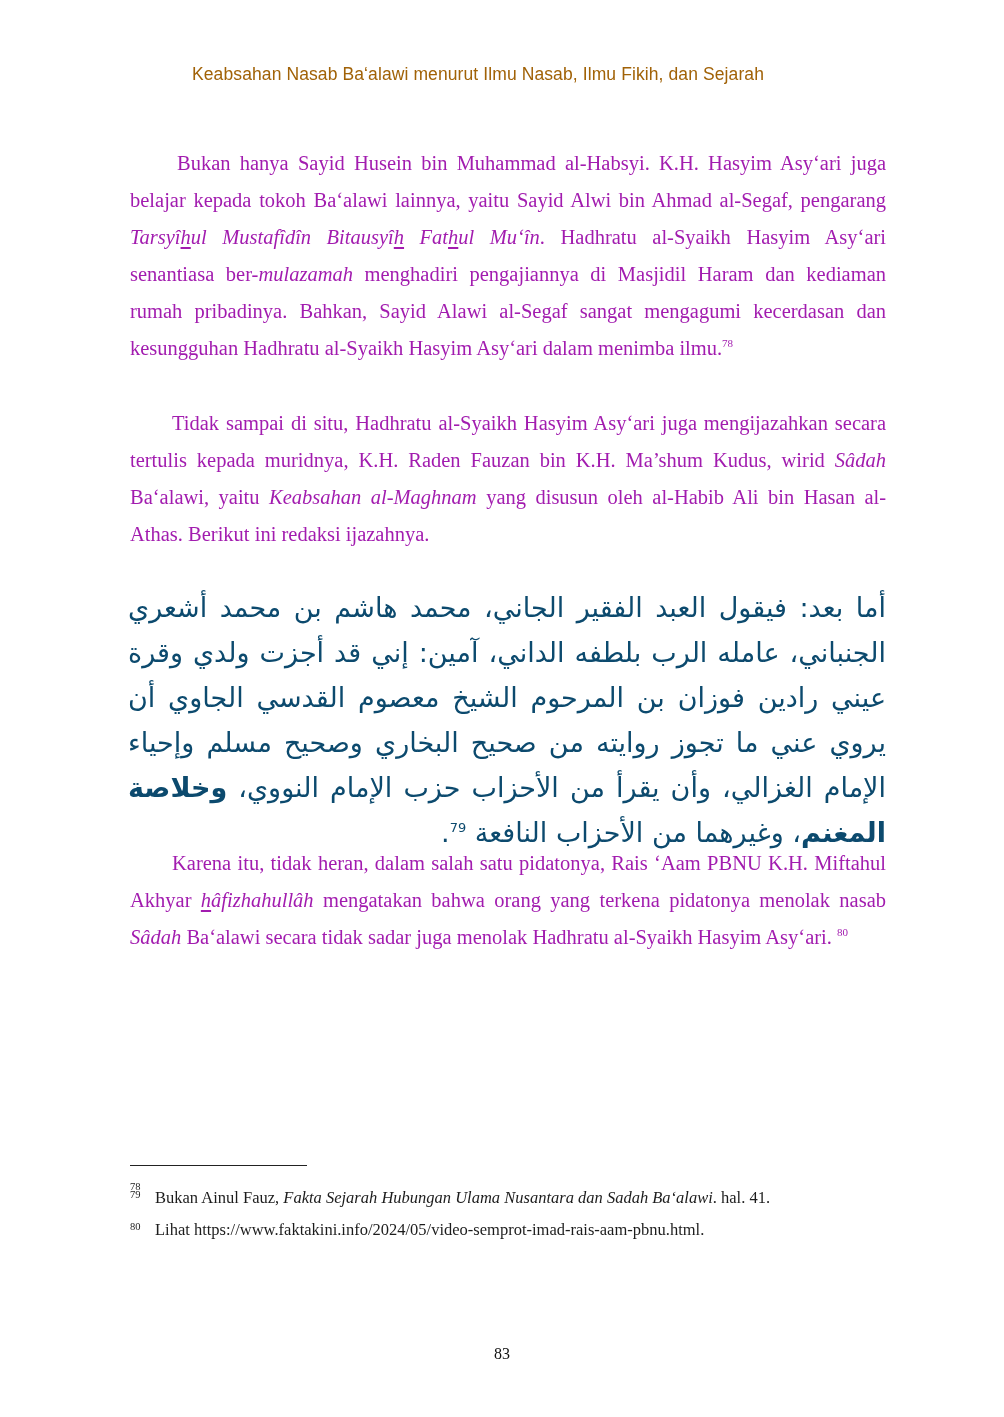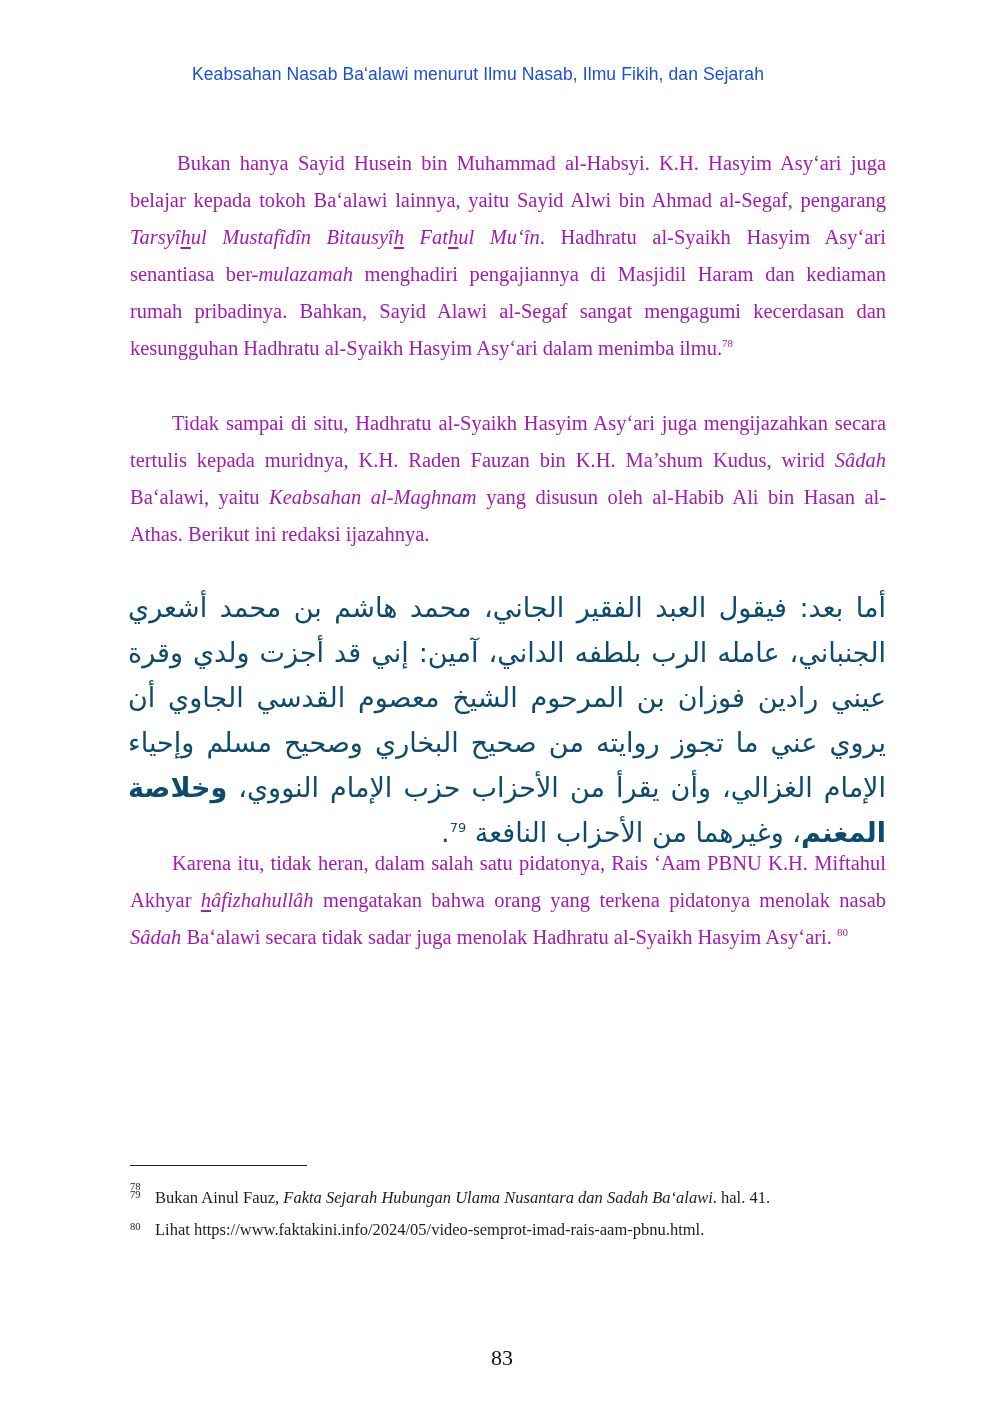--- a/index.html
+++ b/index.html
@@ -1,40 +1,40 @@
 <!DOCTYPE html>
 <html><head>
 <meta charset="utf-8">
 <style>
   html, body { margin: 0; padding: 0; background: #ffffff; }
   body { width: 1004px; height: 1417px; position: relative; overflow: hidden;
          font-family: "DejaVu Serif", "Liberation Serif", serif; color: #1a1a1a; }
   .running-header { position: absolute; top: 64px; left: 0; width: 956px; text-align: center;
-         font-family: "Liberation Sans", "DejaVu Sans", sans-serif; font-size: 17.5px; color: #1d4ed8; letter-spacing: 0.1px; }
+         font-family: "Liberation Sans", "DejaVu Sans", sans-serif; font-size: 17.5px; color: #a16207; letter-spacing: 0.1px; }
   .para { margin: 0; font-family: "Liberation Serif", serif; font-size: 20.5px; line-height: 37px;
           text-align: justify; text-indent: 42px; color: #a21caf; }
   .para.p1 { position: absolute; top: 145px; left: 130px; width: 756px; text-indent: 47px; }
   .para.p2 { position: absolute; top: 405px; left: 130px; width: 756px; }
   .para.p3 { position: absolute; top: 845px; left: 130px; width: 756px; }
   .para i { font-style: italic; }
   .ul { text-decoration: underline; text-underline-offset: 3px; }
   sup.fnref { font-size: 11px; vertical-align: super; line-height: 0; }
   .arabic { position: absolute; top: 585px; left: 128px; width: 758px; direction: rtl;
             font-family: "DejaVu Sans", sans-serif; font-size: 27px; line-height: 45px; text-align: justify;
             text-align-last: right; color: #0c4a6e; }
   .arabic b { font-weight: bold; }
   .arabic sup { font-size: 13px; line-height: 0; }
   .fn-rule { position: absolute; top: 1165px; left: 130px; width: 177px; height: 0; border-top: 1.3px solid #222; }
   .footnotes { position: absolute; top: 1178px; left: 130px; width: 756px;
                font-family: "Liberation Serif", serif; font-size: 16.5px; line-height: 24px; color: #1c1c1c; }
   .fn { position: relative; padding-left: 25px; margin-bottom: 8px; text-align: justify; }
   .fn-num { position: absolute; left: 0; top: -3px; font-size: 10.5px; }
   .fn i { font-style: italic; }
   .page-number { position: absolute; top: 1345px; left: 0; width: 1004px; text-align: center;
-                 font-family: "Liberation Serif", serif; font-size: 22px; color: #111; }
+                 font-family: "Liberation Serif", serif; font-size: 16px; color: #111; }
 </style>
 </head>
 <body>
 
 <div class="running-header">Keabsahan Nasab Ba‘alawi menurut Ilmu Nasab, Ilmu Fikih, dan Sejarah</div>
 
 <p class="para p1"><span>Bukan hanya Sayid Husein bin Muhammad al-Habsyi. K.H. Hasyim Asy‘ari juga belajar kepada tokoh Ba‘alawi lainnya, yaitu Sayid Alwi bin Ahmad al-Segaf, pengarang </span><i><span>Tarsyî</span><span class="ul">h</span><span>ul Mustafîdîn Bitausyî</span><span class="ul">h</span><span> Fat</span><span class="ul">h</span><span>ul Mu‘în</span></i><span>. Hadhratu al-Syaikh Hasyim Asy‘ari senantiasa ber-</span><i>mulazamah</i><span> menghadiri pengajiannya di Masjidil Haram dan kediaman rumah pribadinya. Bahkan, Sayid Alawi al-Segaf sangat mengagumi kecerdasan dan kesungguhan Hadhratu al-Syaikh Hasyim Asy‘ari dalam menimba ilmu.</span><sup class="fnref">78</sup></p>
 
 <p class="para p2"><span>Tidak sampai di situ, Hadhratu al-Syaikh Hasyim Asy‘ari juga mengijazahkan secara tertulis kepada muridnya, K.H. Raden Fauzan bin K.H. Ma’shum Kudus, wirid </span><i>Sâdah</i><span> Ba‘alawi, yaitu </span><i>Keabsahan al-Maghnam</i><span> yang disusun oleh al-Habib Ali bin Hasan al-Athas. Berikut ini redaksi ijazahnya.</span></p>
 

